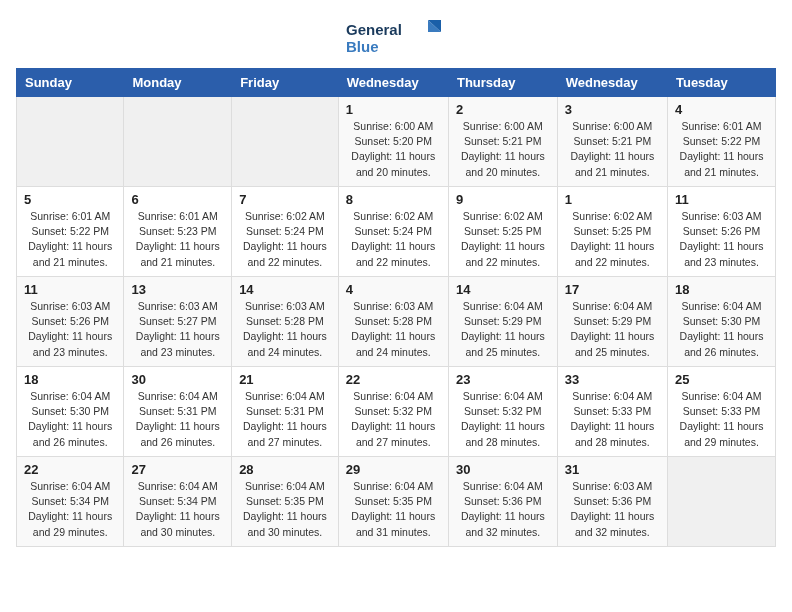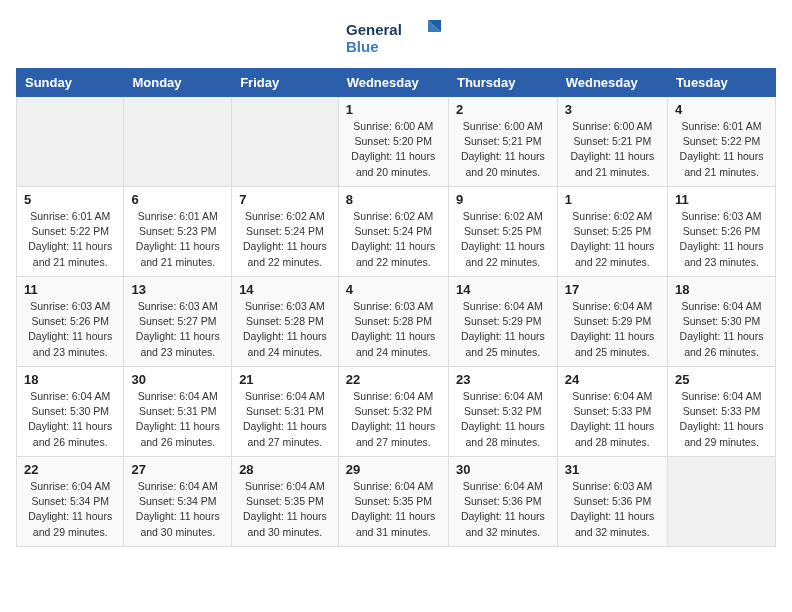--- a/index.html
+++ b/index.html
@@ -215,21 +215,21 @@
           </td>
           <td>
             <span class="day-num">22</span>
             <div class="day-info">Sunrise: 6:04 AM<br>Sunset: 5:32 PM<br>Daylight: 11 hours<br>and 27 minutes.</div>
           </td>
           <td>
             <span class="day-num">23</span>
             <div class="day-info">Sunrise: 6:04 AM<br>Sunset: 5:32 PM<br>Daylight: 11 hours<br>and 28 minutes.</div>
           </td>
           <td>
-            <span class="day-num">24</span>
+            <span class="day-num">33</span>
             <div class="day-info">Sunrise: 6:04 AM<br>Sunset: 5:33 PM<br>Daylight: 11 hours<br>and 28 minutes.</div>
           </td>
           <td>
             <span class="day-num">25</span>
             <div class="day-info">Sunrise: 6:04 AM<br>Sunset: 5:33 PM<br>Daylight: 11 hours<br>and 29 minutes.</div>
           </td>
         </tr>
         <tr>
           <td>
             <span class="day-num">22</span>

